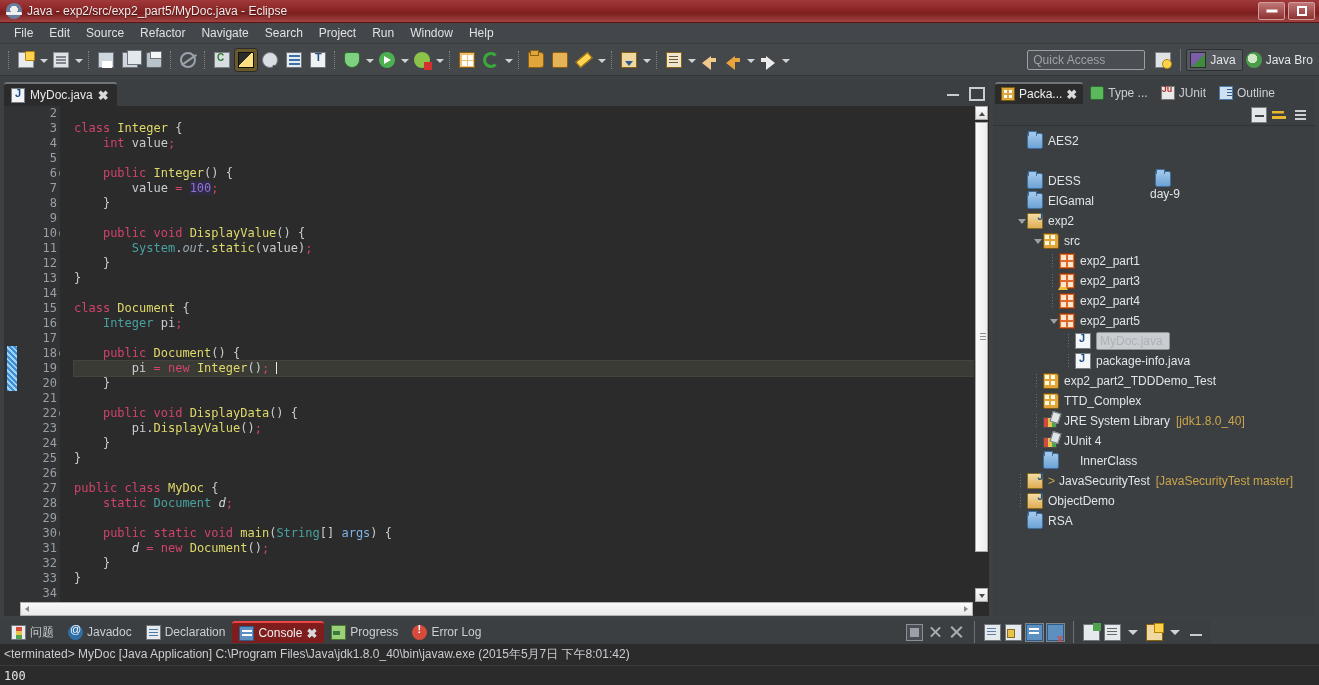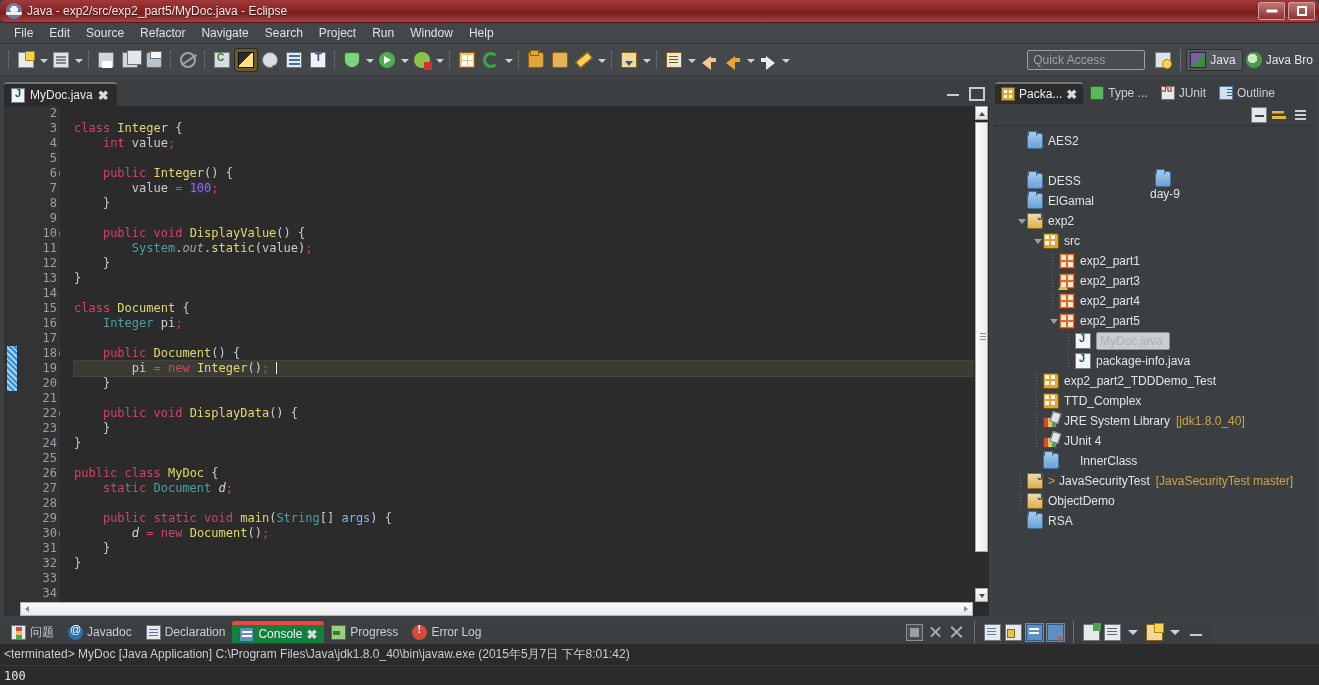--- a/index.html
+++ b/index.html
@@ -12,21 +12,20 @@
   }
   .app { position: relative; width: 1319px; height: 685px; background: #3e4143; }
 
   
   .titlebar {
     position: absolute; top: 0; left: 0; width: 1319px; height: 23px;
     background: linear-gradient(to bottom, #a03a3a 0%, #8e2727 40%, #7c1f1f 60%, #a14343 100%);
     border-bottom: 1px solid #5b1414;
     display: flex; align-items: center;
     overflow: hidden;
-    border-radius: 6px;
   }
   .titlebar .tb-icon {
     width: 16px; height: 16px; margin: 0 5px 0 6px;
     background: radial-gradient(circle at 50% 40%, #eee 0 30%, #6a7ea0 31% 100%);
     border-radius: 50%;
     position: relative; flex: none;
   }
   .titlebar .tb-icon::after {
     content: ""; position: absolute; left: 0; top: 9px; width: 16px; height: 3px;
     background: #f0f0f0; border-radius: 1px;
@@ -318,21 +317,21 @@
   .tarrow { color: #caa64a; margin-right: 4px; }
 
   
   .console-area {
     position: absolute; left: 0; top: 620px; width: 1211px; height: 65px;
     background: #3c3f41;
   }
   .ctabrow { height: 24px; display: flex; align-items: center; padding-left: 4px; position: relative; }
   .ctab { display: flex; align-items: center; gap: 4px; height: 22px; padding: 0 7px;
           color: #c9ced3; font-size: 12px; white-space: nowrap; }
-  .ctab.active { background: #15803d; border-top: 4px solid #ef4444; border-radius: 3px 3px 0 0; color: #eef1f3; justify-content: flex-end; }
+  .ctab.active { background: #7f1d1d; border-top: 2px solid #ef4444; border-radius: 3px 3px 0 0; color: #eef1f3; justify-content: flex-end; }
   .ct-ico { width: 15px; height: 15px; flex: none; position: relative; }
   .ct-ico.problems { background:#e8eaec; border:1px solid #6f757b; }
   .ct-ico.problems::after{content:"";position:absolute;left:4px;top:1px;width:6px;height:12px;
     background:linear-gradient(to bottom,#d64b3c 0 33%,#e8c44a 33% 66%,#4fa34f 66% 100%);}
   .ct-ico.javadoc { background:#2f6fa8; border-radius:50%; }
   .ct-ico.javadoc::after{content:"@";position:absolute;left:2px;top:-2px;color:#fff;font-size:11px;}
   .ct-ico.declaration { background:#e6eaee; border:1px solid #6f757b; }
   .ct-ico.declaration::after{content:"";position:absolute;left:2px;top:3px;width:9px;height:1px;background:#4a7aa8;box-shadow:0 3px 0 #4a7aa8,0 6px 0 #4a7aa8;}
   .ct-ico.console { background:#5d8fc0; border:1px solid #2e5c8a; }
   .ct-ico.console::after{content:"";position:absolute;left:2px;top:3px;width:10px;height:2px;background:#fff;box-shadow:0 4px 0 #fff;}
@@ -590,20 +589,21 @@
             <div class="cline"><span class="punc">}</span></div>
             <div class="cline"></div>
             <div class="cline"><span class="kw2">class</span> <span class="cls">Document</span> <span class="punc">{</span></div>
             <div class="cline">    <span class="typ">Integer</span> <span class="punc">pi</span><span class="semi">;</span></div>
             <div class="cline"></div>
             <div class="cline">    <span class="kw2">public</span> <span class="cls">Document</span><span class="punc">(</span><span class="punc">)</span> <span class="punc">{</span></div>
             <div class="cline current">        <span class="punc">pi</span> <span class="semi">=</span> <span class="kw2">new</span> <span class="cls">Integer</span><span class="punc">(</span><span class="punc">)</span><span class="semi">;</span> <span class="caret"></span></div>
             <div class="cline">    <span class="punc">}</span></div>
             <div class="cline"></div>
             <div class="cline">    <span class="kw2">public</span> <span class="kw2">void</span> <span class="cls">DisplayData</span><span class="punc">(</span><span class="punc">)</span> <span class="punc">{</span></div>
+            <div class="cline">        <span class="punc">pi</span><span class="punc">.</span><span class="cls">DisplayValue</span><span class="punc">(</span><span class="punc">)</span><span class="semi">;</span></div>
             <div class="cline">    <span class="punc">}</span></div>
             <div class="cline"><span class="punc">}</span></div>
             <div class="cline"></div>
             <div class="cline"><span class="kw2">public</span> <span class="kw2">class</span> <span class="cls">MyDoc</span> <span class="punc">{</span></div>
             <div class="cline">    <span class="kw2">static</span> <span class="typ">Document</span> <span class="var-it">d</span><span class="semi">;</span></div>
             <div class="cline"></div>
             <div class="cline">    <span class="kw2">public</span> <span class="kw2">static</span> <span class="kw2">void</span> <span class="cls">main</span><span class="punc">(</span><span class="typ">String</span><span class="punc">[</span><span class="punc">]</span> <span class="prm">args</span><span class="punc">)</span> <span class="punc">{</span></div>
             <div class="cline">        <span class="var-it">d</span> <span class="semi">=</span> <span class="kw2">new</span> <span class="cls">Document</span><span class="punc">(</span><span class="punc">)</span><span class="semi">;</span></div>
             <div class="cline">    <span class="punc">}</span></div>
             <div class="cline"><span class="punc">}</span></div>

